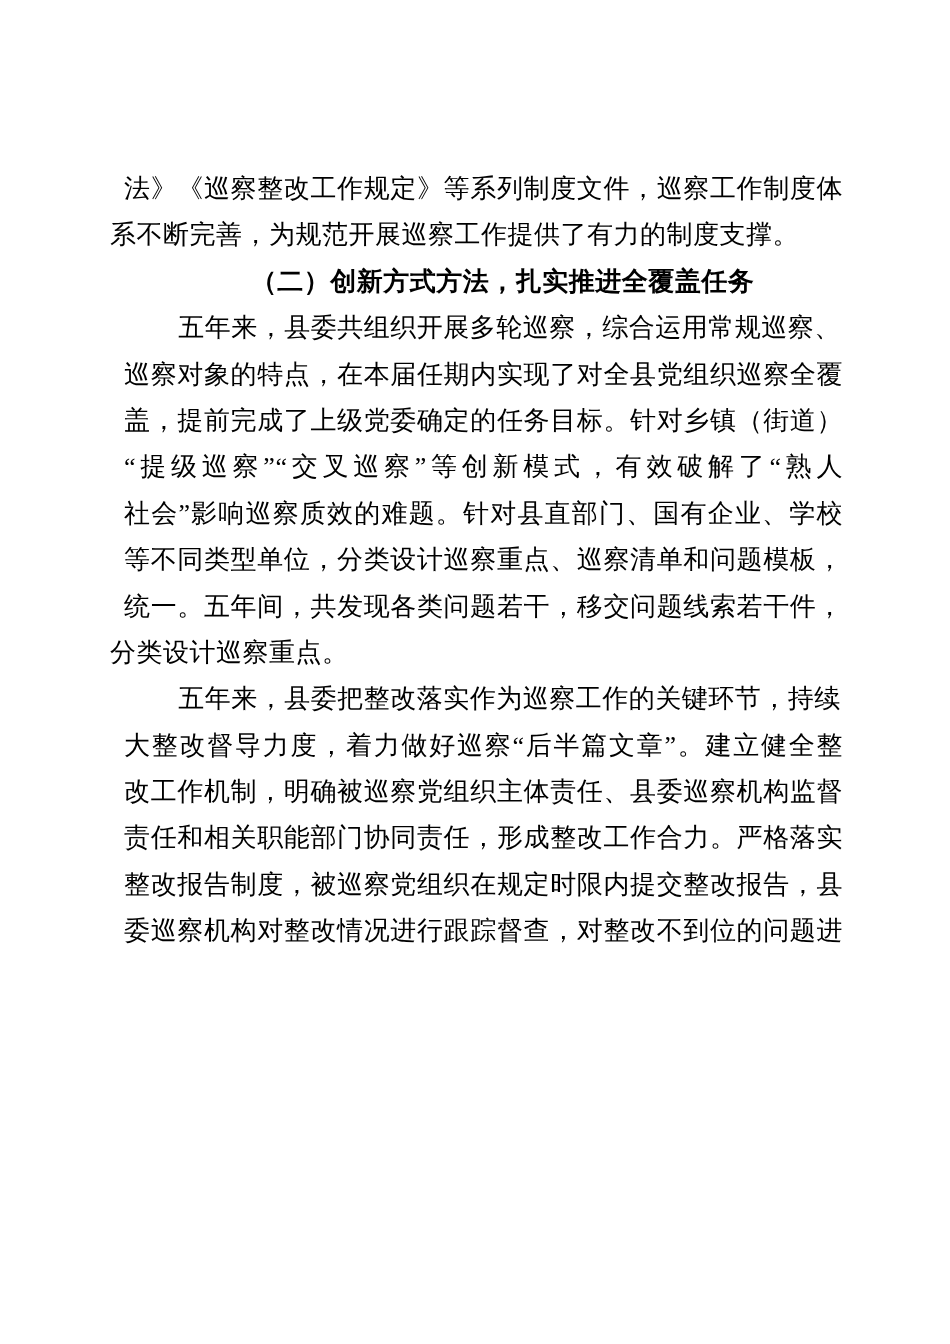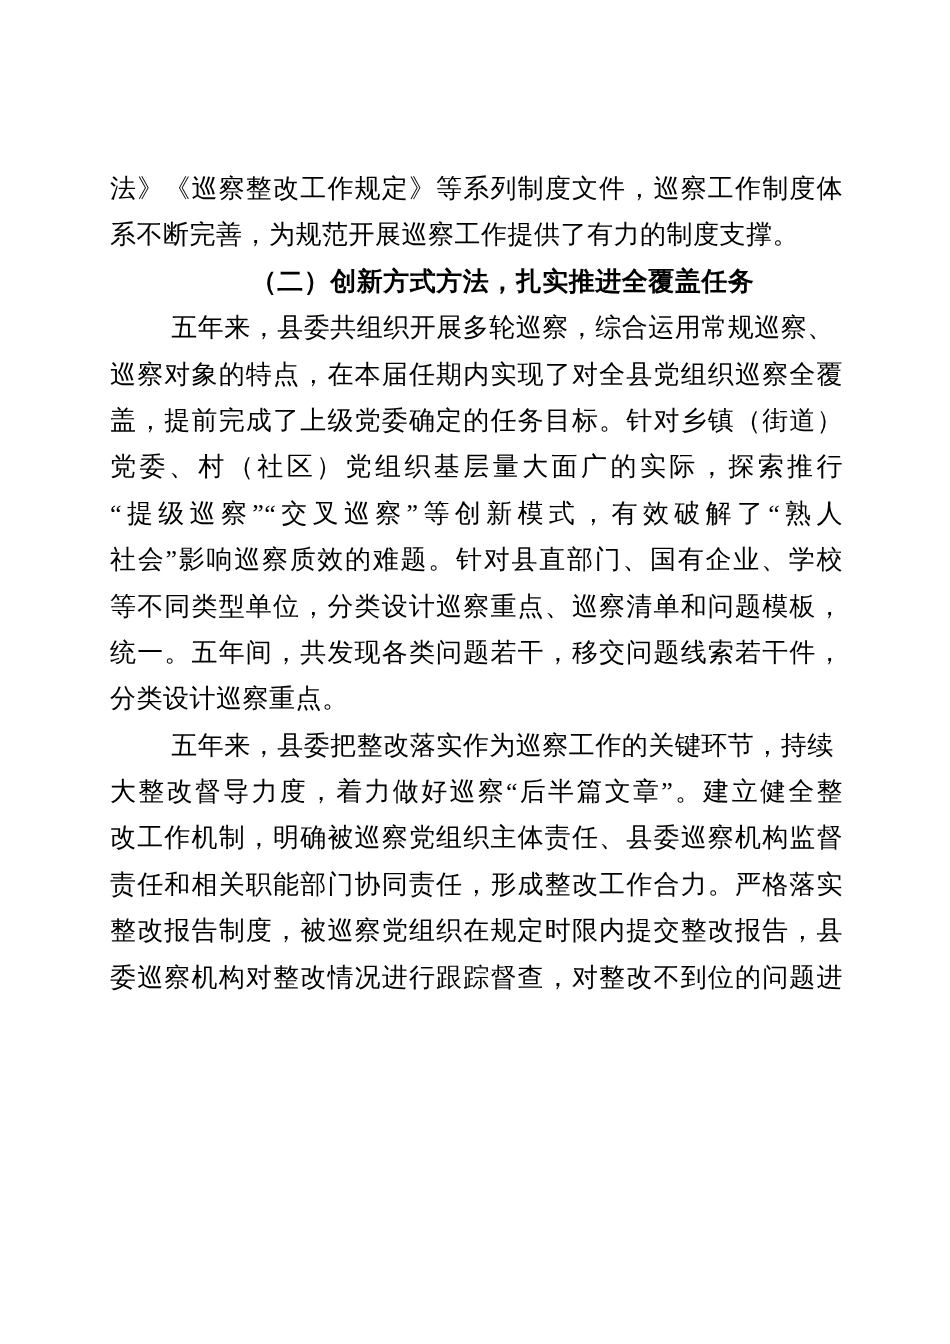--- a/index.html
+++ b/index.html
@@ -26,41 +26,41 @@
     font-size: 26px;
     line-height: 46.4px;
     height: 46.4px;
     color: #000000;
     letter-spacing: 0.5px;
     overflow: hidden;
   }
   .justify {
     text-align: justify;
     text-align-last: justify;
+    margin-left: 14px;
   }
   .indent {
     text-indent: 52px;
     text-align: center;
   }
   .heading {
     font-weight: bold;
   }
 </style>
 </head>
 <body>
 
 <div class="page">
   <div class="text-column">
     <div class="line justify">法》《巡察整改工作规定》等系列制度文件，巡察工作制度体</div>
     <div class="line">系不断完善，为规范开展巡察工作提供了有力的制度支撑。</div>
     <div class="line heading indent">（二）创新方式方法，扎实推进全覆盖任务</div>
     <div class="line indent justify">五年来，县委共组织开展多轮巡察，综合运用常规巡察、专</div>
     <div class="line justify">巡察对象的特点，在本届任期内实现了对全县党组织巡察全覆</div>
     <div class="line justify">盖，提前完成了上级党委确定的任务目标。针对乡镇（街道）</div>
-    <div class="line justify">党委、村（社区）党组织基层量大面广的实际，探索推行</div>
     <div class="line justify">“提级巡察”“交叉巡察”等创新模式，有效破解了“熟人</div>
     <div class="line justify">社会”影响巡察质效的难题。针对县直部门、国有企业、学校</div>
     <div class="line justify">等不同类型单位，分类设计巡察重点、巡察清单和问题模板，</div>
     <div class="line justify">统一。五年间，共发现各类问题若干，移交问题线索若干件，</div>
     <div class="line">分类设计巡察重点。</div>
     <div class="line indent justify">五年来，县委把整改落实作为巡察工作的关键环节，持续加</div>
     <div class="line justify">大整改督导力度，着力做好巡察“后半篇文章”。建立健全整</div>
     <div class="line justify">改工作机制，明确被巡察党组织主体责任、县委巡察机构监督</div>
     <div class="line justify">责任和相关职能部门协同责任，形成整改工作合力。严格落实</div>
     <div class="line justify">整改报告制度，被巡察党组织在规定时限内提交整改报告，县</div>

